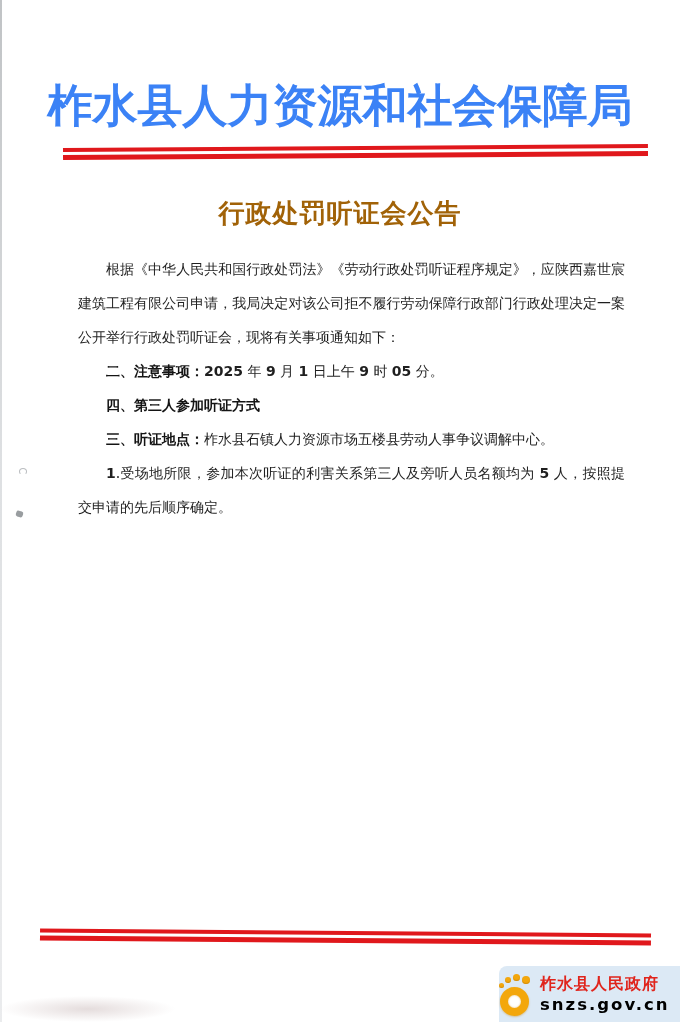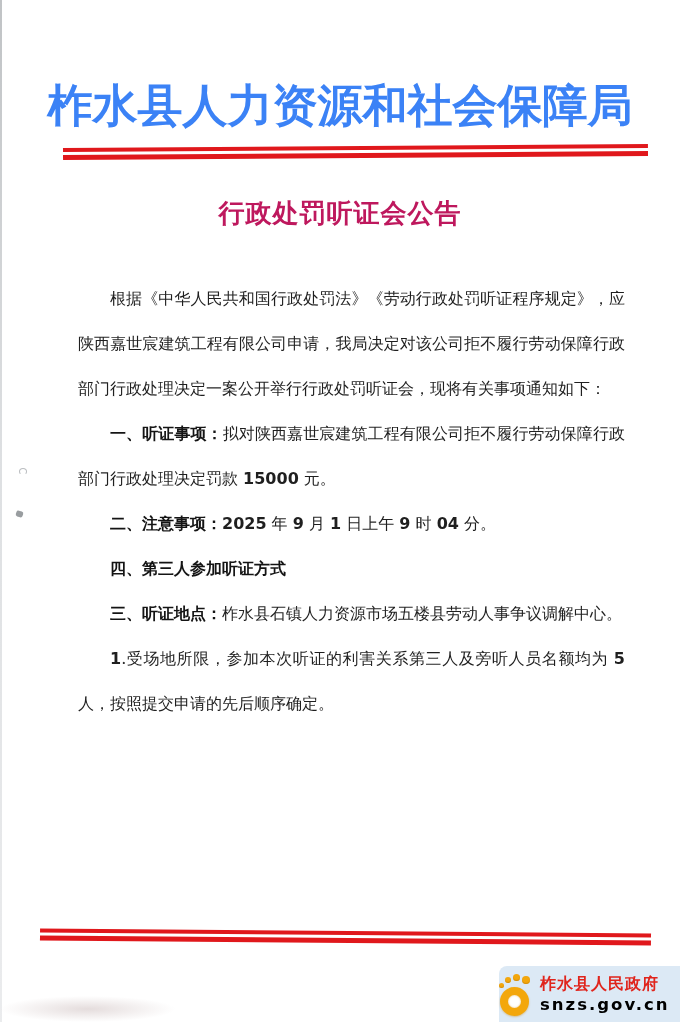--- a/index.html
+++ b/index.html
@@ -26,27 +26,27 @@
   }
   .rule{position:absolute;}
   .rule .r1{height:4px;background:#e0181c;}
   .rule .rgap{height:3px;}
   .rule .r2{height:5px;background:#e0181c;}
   .rule-top{top:146px;left:63px;width:585px;transform:rotate(-0.4deg);}
   .rule-bottom{top:931px;left:40px;width:611px;transform:rotate(0.45deg);}
 
   .doc-title{
     position:absolute;top:196px;left:0;right:0;margin:0;
-    text-align:center;color:#be185d;
+    text-align:center;color:#a16207;
     font:700 26px/34px "DejaVu Sans",sans-serif;letter-spacing:1px;
   }
 
   .body{
-    position:absolute;top:276px;left:78px;width:547px;
-    color:#1f1f1f;font-size:16px;line-height:45px;
+    position:absolute;top:252px;left:78px;width:547px;
+    color:#1f1f1f;font-size:14px;line-height:34px;
     text-align:justify;text-justify:inter-ideograph;
   }
   .body p{margin:0;text-indent:2em;}
   .lbl{font-family:"DejaVu Sans",sans-serif;font-weight:700;color:#141414;}
   .num{font-family:"DejaVu Sans",sans-serif;font-weight:700;}
 
   
   .watermark{
     position:absolute;left:499px;top:966px;width:181px;height:56px;
     background:#dce9f5;border-top-left-radius:8px;
@@ -78,22 +78,21 @@
   <div class="rule rule-top">
     <div class="r1"></div>
     <div class="rgap"></div>
     <div class="r2"></div>
   </div>
 
   <h2 class="doc-title">行政处罚听证会公告</h2>
 
   <div class="body">
     <p><span class="lbl"></span><span class="txt">根据《中华人民共和国行政处罚法》《劳动行政处罚听证程序规定》，应陕西嘉世宸建筑工程有限公司申请，我局决定对该公司拒不履行劳动保障行政部门行政处理决定一案公开举行行政处罚听证会，现将有关事项通知如下：</span></p>
-    <p><span class="lbl">一、听证事项：</span><span class="txt">拟对陕西嘉世宸建筑工程有限公司拒不履行劳动保障行政部门行政处理决定罚款 <b class="num">15000</b> 元。</span></p>
-    <p><span class="lbl">二、注意事项：</span><span class="txt"><b class="num">2025</b> 年 <b class="num">9</b> 月 <b class="num">1</b> 日上午 <b class="num">9</b> 时 <b class="num">04</b> 分。</span></p>
+    <p><span class="lbl">二、注意事项：</span><span class="txt"><b class="num">2025</b> 年 <b class="num">9</b> 月 <b class="num">1</b> 日上午 <b class="num">9</b> 时 <b class="num">05</b> 分。</span></p>
     <p><span class="lbl">四、第三人参加听证方式</span><span class="txt"></span></p>
     <p><span class="lbl">三、听证地点：</span><span class="txt">柞水县石镇人力资源市场五楼县劳动人事争议调解中心。</span></p>
     <p><span class="lbl"></span><span class="txt"><b class="num">1</b>.受场地所限，参加本次听证的利害关系第三人及旁听人员名额均为 <b class="num">5</b> 人，按照提交申请的先后顺序确定。</span></p>
   </div>
 
   <div class="rule rule-bottom">
     <div class="r1"></div>
     <div class="rgap"></div>
     <div class="r2"></div>
   </div>

